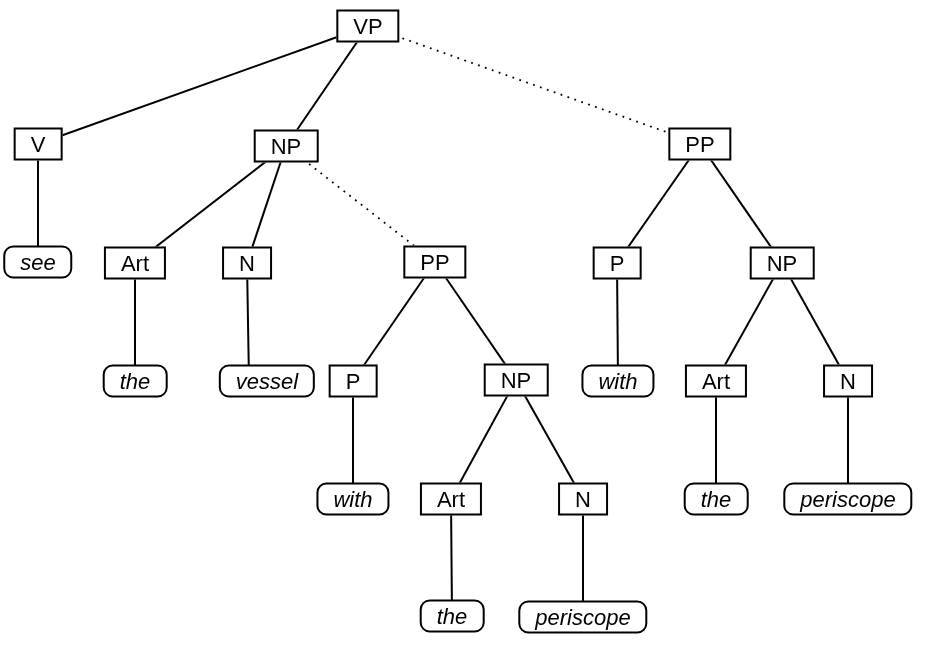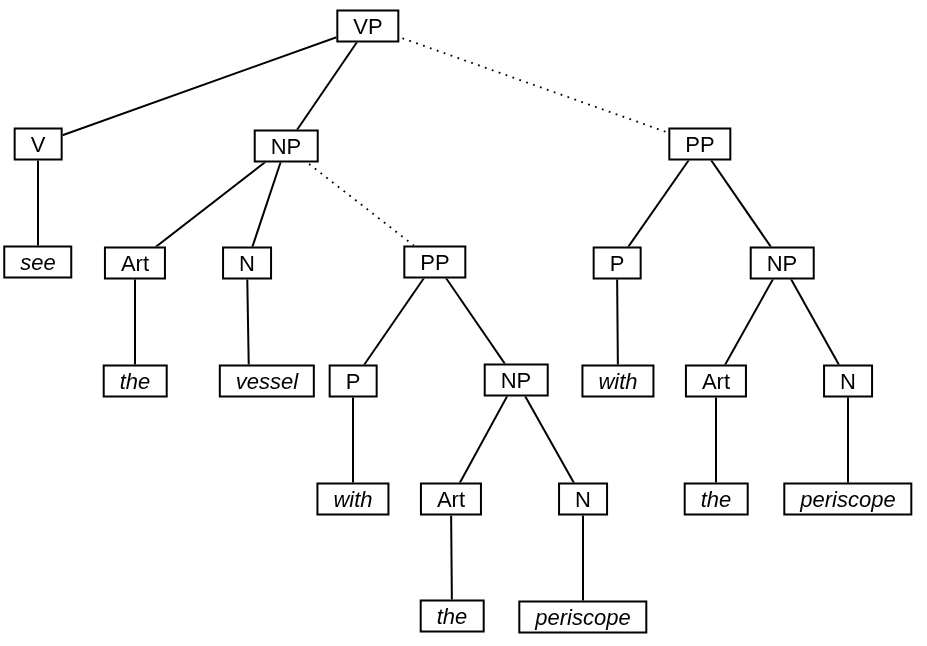--- a/index.html
+++ b/index.html
@@ -31,20 +31,21 @@
     color: #000000;
     font-size: 22px;
     line-height: 27px;
     padding: 1px 15px;
     white-space: nowrap;
     text-align: center;
     box-sizing: content-box;
   }
   .node.terminal {
     font-style: italic;
+    border-radius: 10px;
   }
 </style>
 </head>
 <body>
 
 <div id="canvas">
   <svg id="edges-svg" xmlns="http://www.w3.org/2000/svg">
       <line x1="368" y1="26" x2="38" y2="144" stroke="#000000" stroke-width="2"></line>
       <line x1="368" y1="26" x2="286" y2="146" stroke="#000000" stroke-width="2"></line>
       <line x1="368" y1="26" x2="700" y2="144" stroke="#000000" stroke-width="1.8" stroke-dasharray="1.8 5.5"></line>

